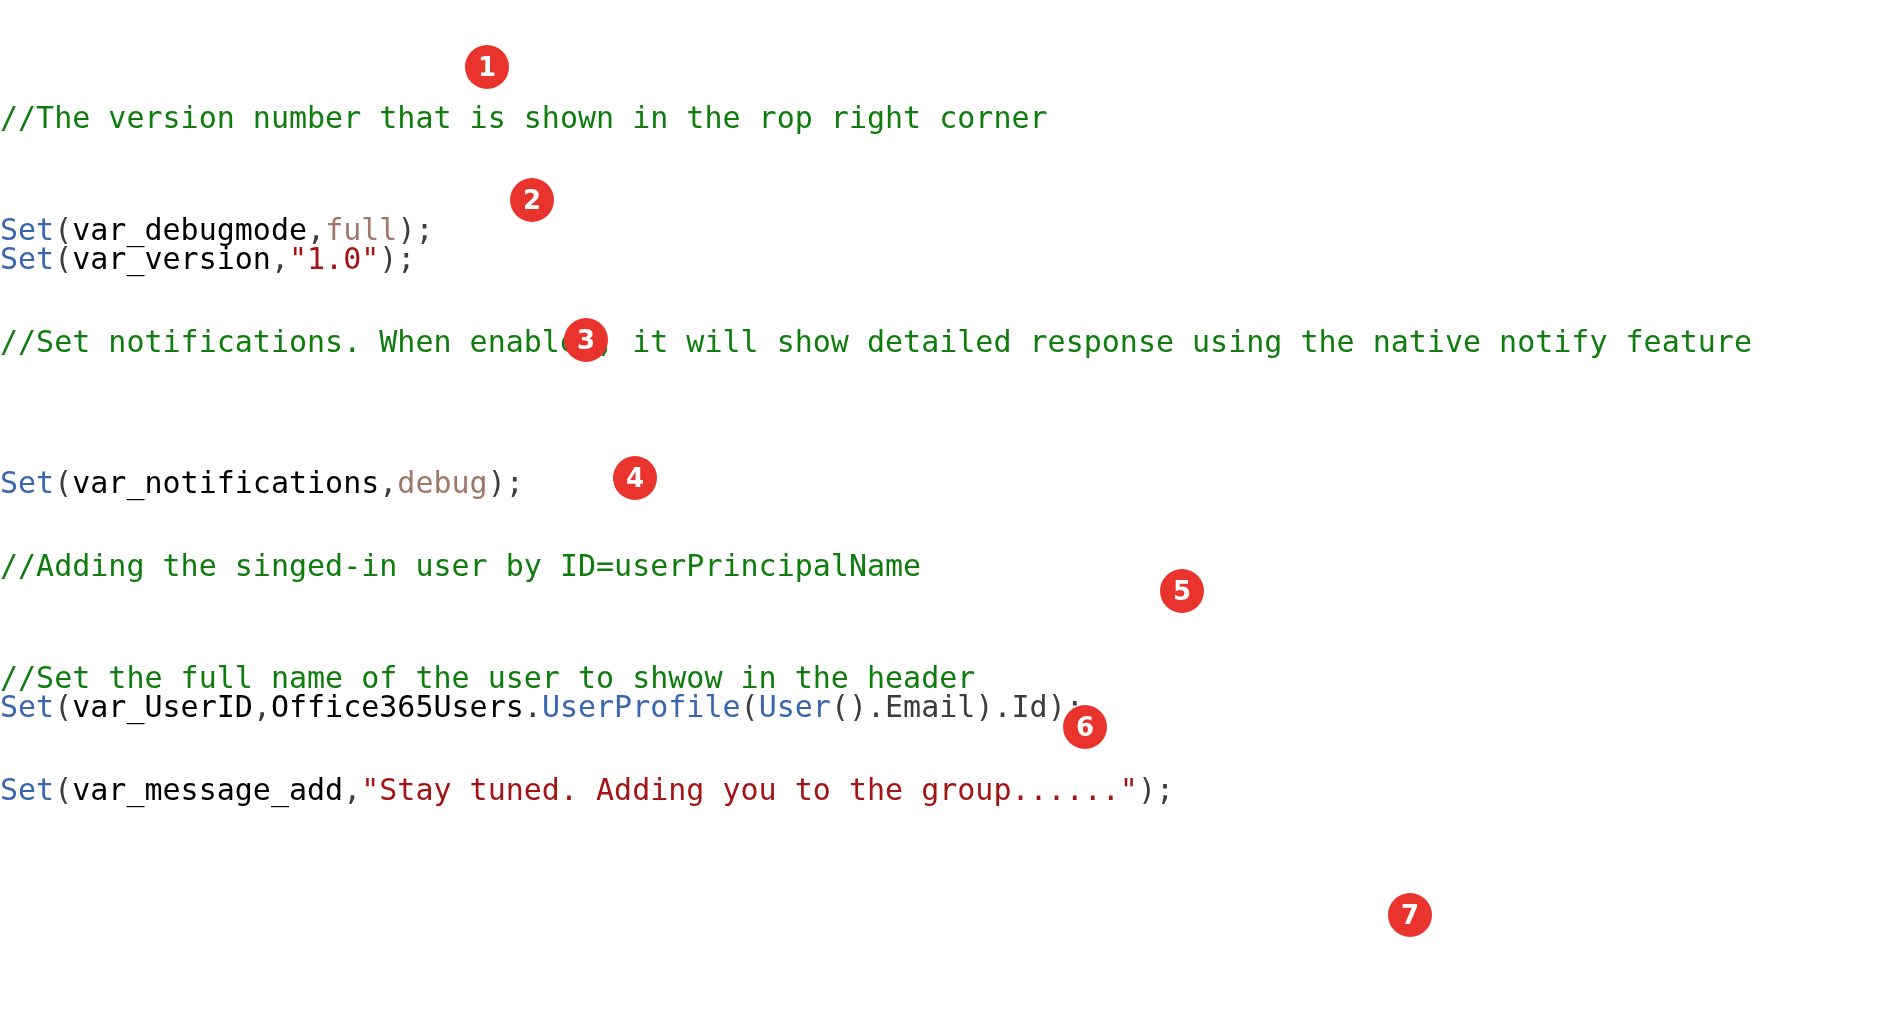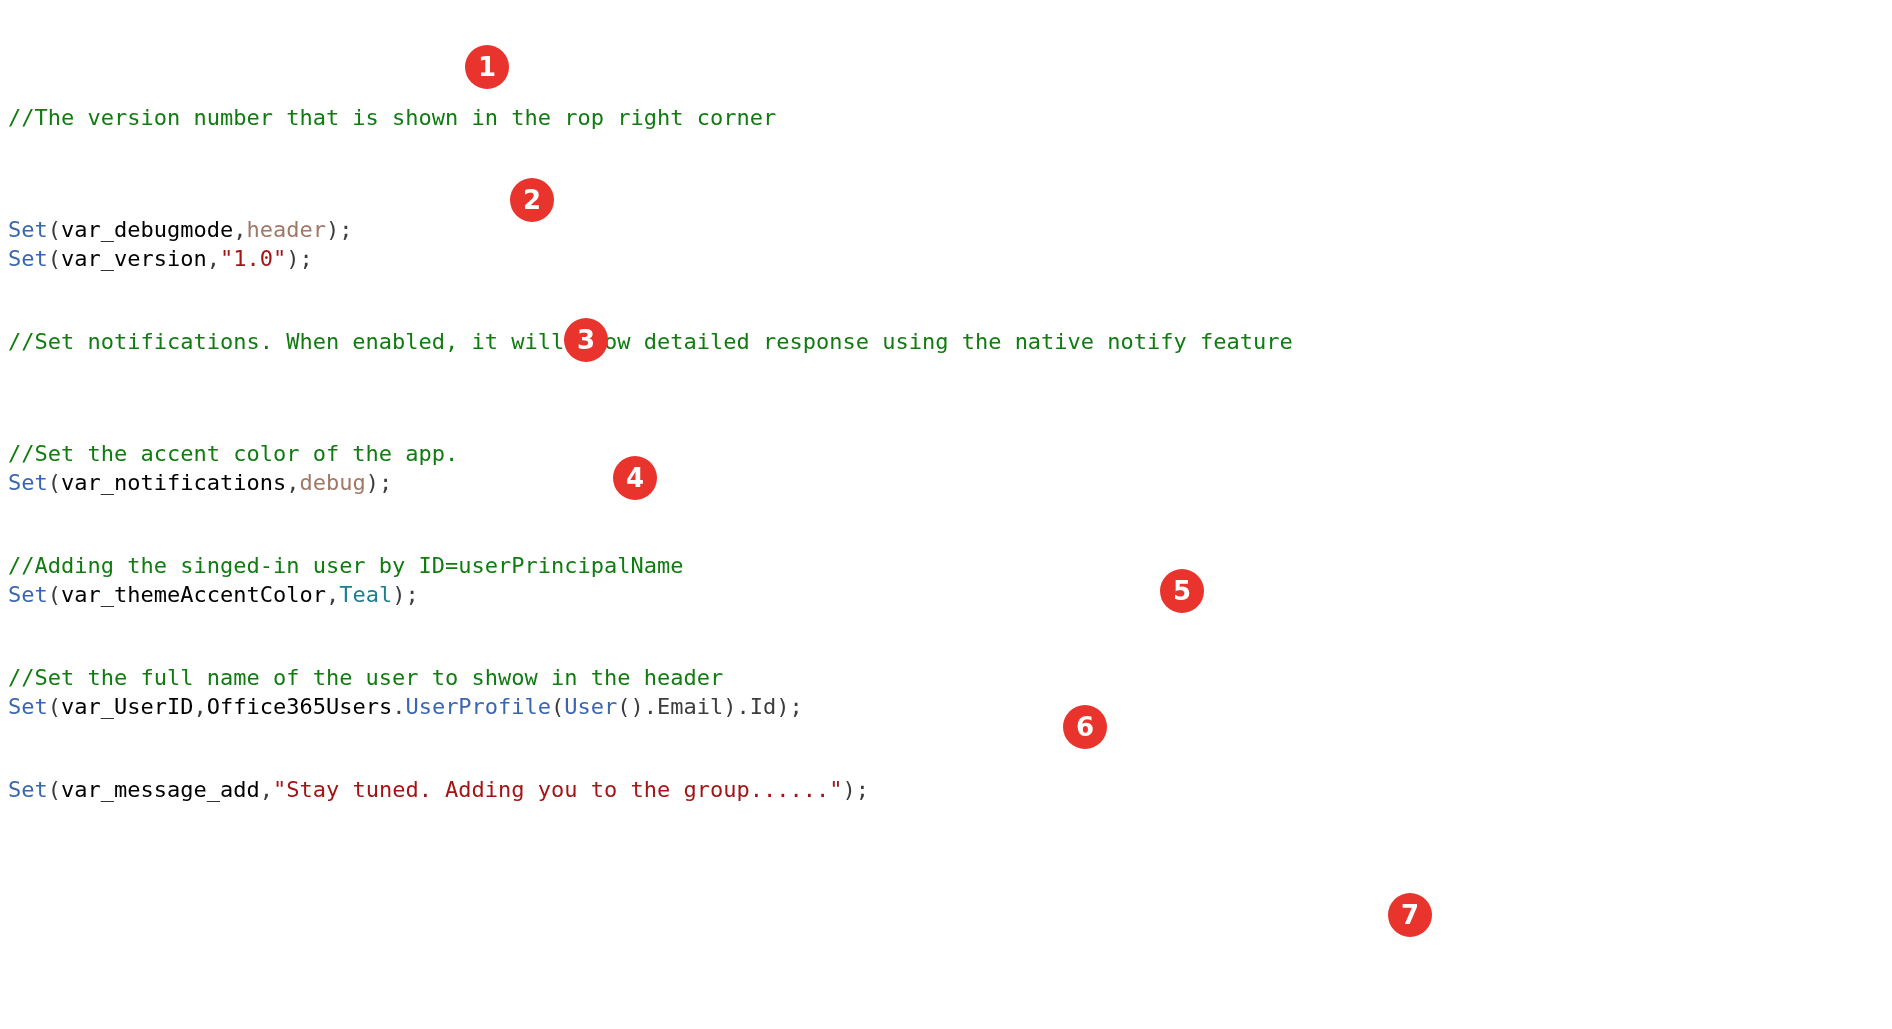--- a/index.html
+++ b/index.html
@@ -19,24 +19,24 @@
     position: relative;
     width: 1892px;
     height: 1029px;
     background: #ffffff;
     padding: 0;
     box-sizing: border-box;
   }
 
   .code-block {
     position: absolute;
-    left: 8px;
+    left: 0;
     white-space: pre;
     font-family: "DejaVu Sans Mono", "Liberation Mono", monospace;
-    font-size: 22px;
+    font-size: 30px;
     line-height: 47px;
     letter-spacing: 0px;
   }
 
   .code-line {
     white-space: pre;
     height: 47px;
     display: block;
   }
 
@@ -73,32 +73,28 @@
 <body>
 
 <div id="code-canvas">
 
   <div class="code-block" style="top:0px;">
     <span class="code-line tok-comment">//The version number that is shown in the rop right corner</span>
     <span class="code-line"><span class="tok-func">Set</span><span class="tok-punct">(</span><span class="tok-ident">var_version</span><span class="tok-punct">,</span><span class="tok-string">"1.0"</span><span class="tok-punct">);</span></span>
   </div>
 
   <div class="code-block" style="top:112px;">
-    <span class="code-line"><span class="tok-func">Set</span><span class="tok-punct">(</span><span class="tok-ident">var_debugmode</span><span class="tok-punct">,</span><span class="tok-bool">header</span><span class="tok-punct">);</span></span>
+    <span class="code-line"><span class="tok-func">Set</span><span class="tok-punct">(</span><span class="tok-ident">var_debugmode</span><span class="tok-punct">,</span><span class="tok-bool">full</span><span class="tok-punct">);</span></span>
   </div>
 
   <div class="code-block" style="top:224px;">
     <span class="code-line tok-comment">//Set notifications. When enabled, it will show detailed response using the native notify feature</span>
     <span class="code-line"><span class="tok-func">Set</span><span class="tok-punct">(</span><span class="tok-ident">var_notifications</span><span class="tok-punct">,</span><span class="tok-bool">debug</span><span class="tok-punct">);</span></span>
   </div>
 
-  <div class="code-block" style="top:336px;">
-    <span class="code-line tok-comment">//Set the accent color of the app.</span>
-    <span class="code-line"><span class="tok-func">Set</span><span class="tok-punct">(</span><span class="tok-ident">var_themeAccentColor</span><span class="tok-punct">,</span><span class="tok-enum">Teal</span><span class="tok-punct">);</span></span>
-  </div>
 
   <div class="code-block" style="top:448px;">
     <span class="code-line tok-comment">//Adding the singed-in user by ID=userPrincipalName</span>
     <span class="code-line"><span class="tok-func">Set</span><span class="tok-punct">(</span><span class="tok-ident">var_UserID</span><span class="tok-punct">,</span><span class="tok-ident">Office365Users</span><span class="tok-punct">.</span><span class="tok-func">UserProfile</span><span class="tok-punct">(</span><span class="tok-func">User</span><span class="tok-punct">()</span><span class="tok-member">.Email</span><span class="tok-punct">)</span><span class="tok-member">.Id</span><span class="tok-punct">);</span></span>
   </div>
 
   <div class="code-block" style="top:560px;text-align:right;">
     <span class="code-line tok-comment">//Set the full name of the user to shwow in the header</span>
   </div>
 

